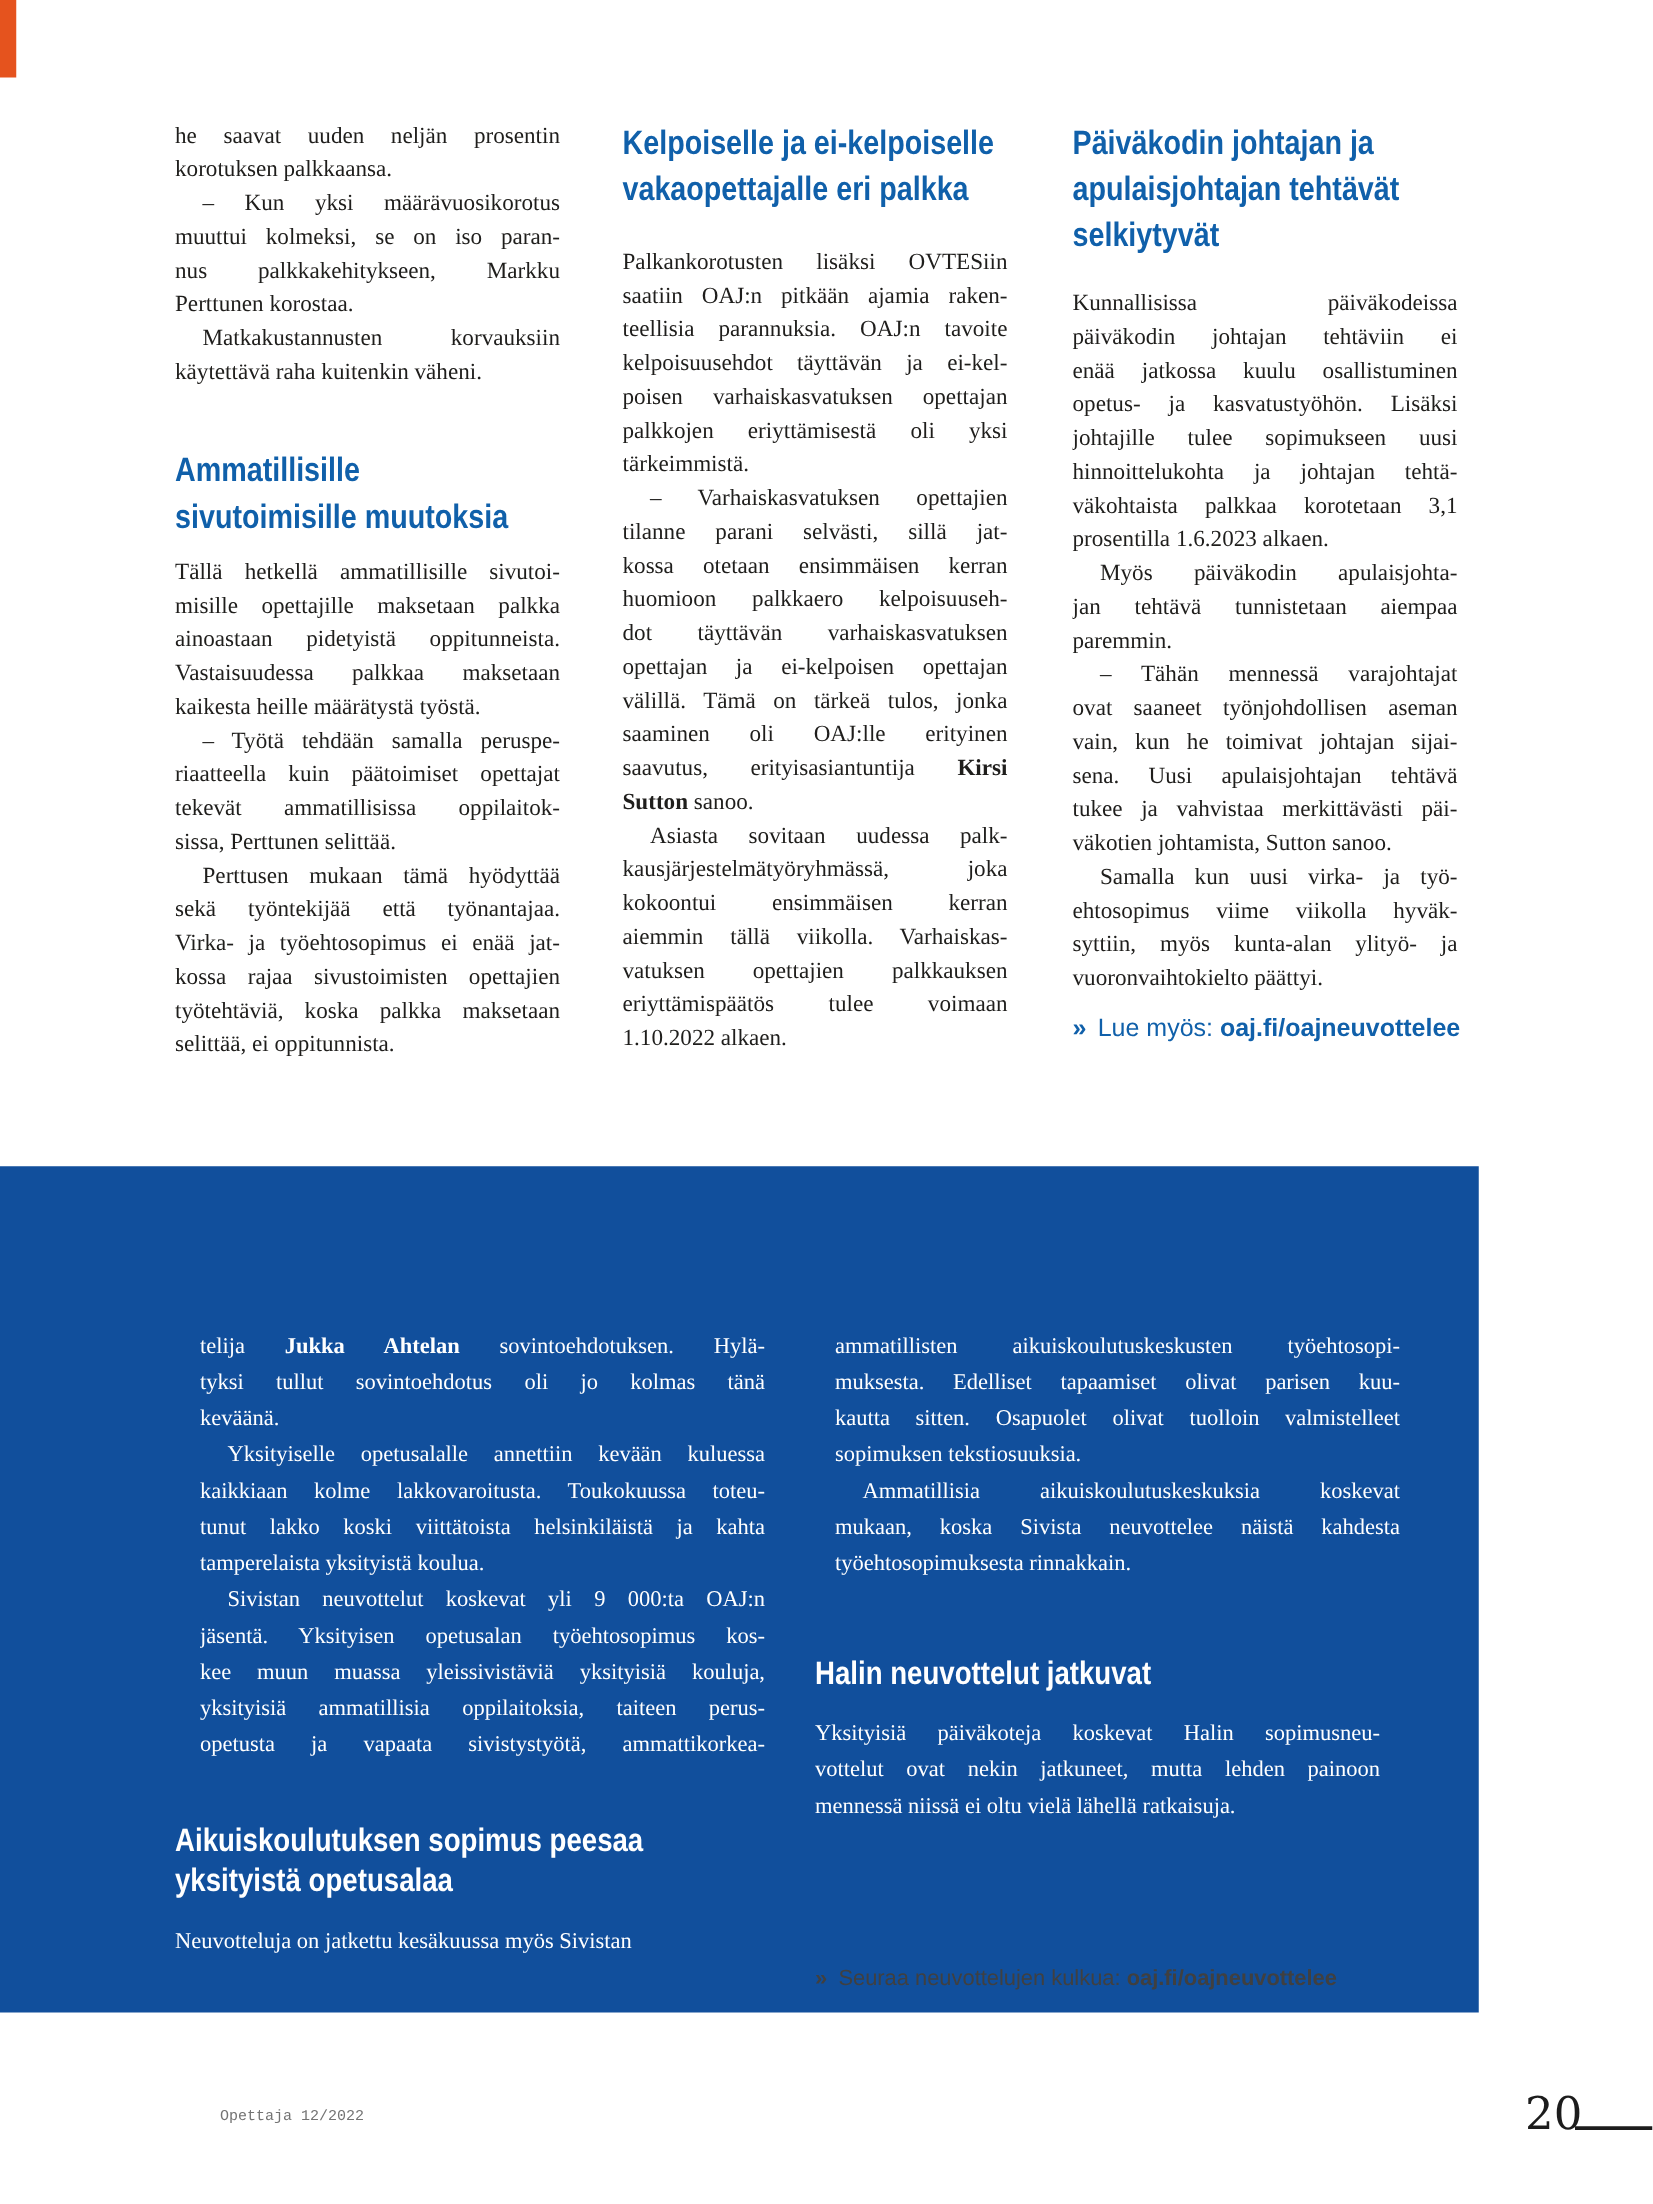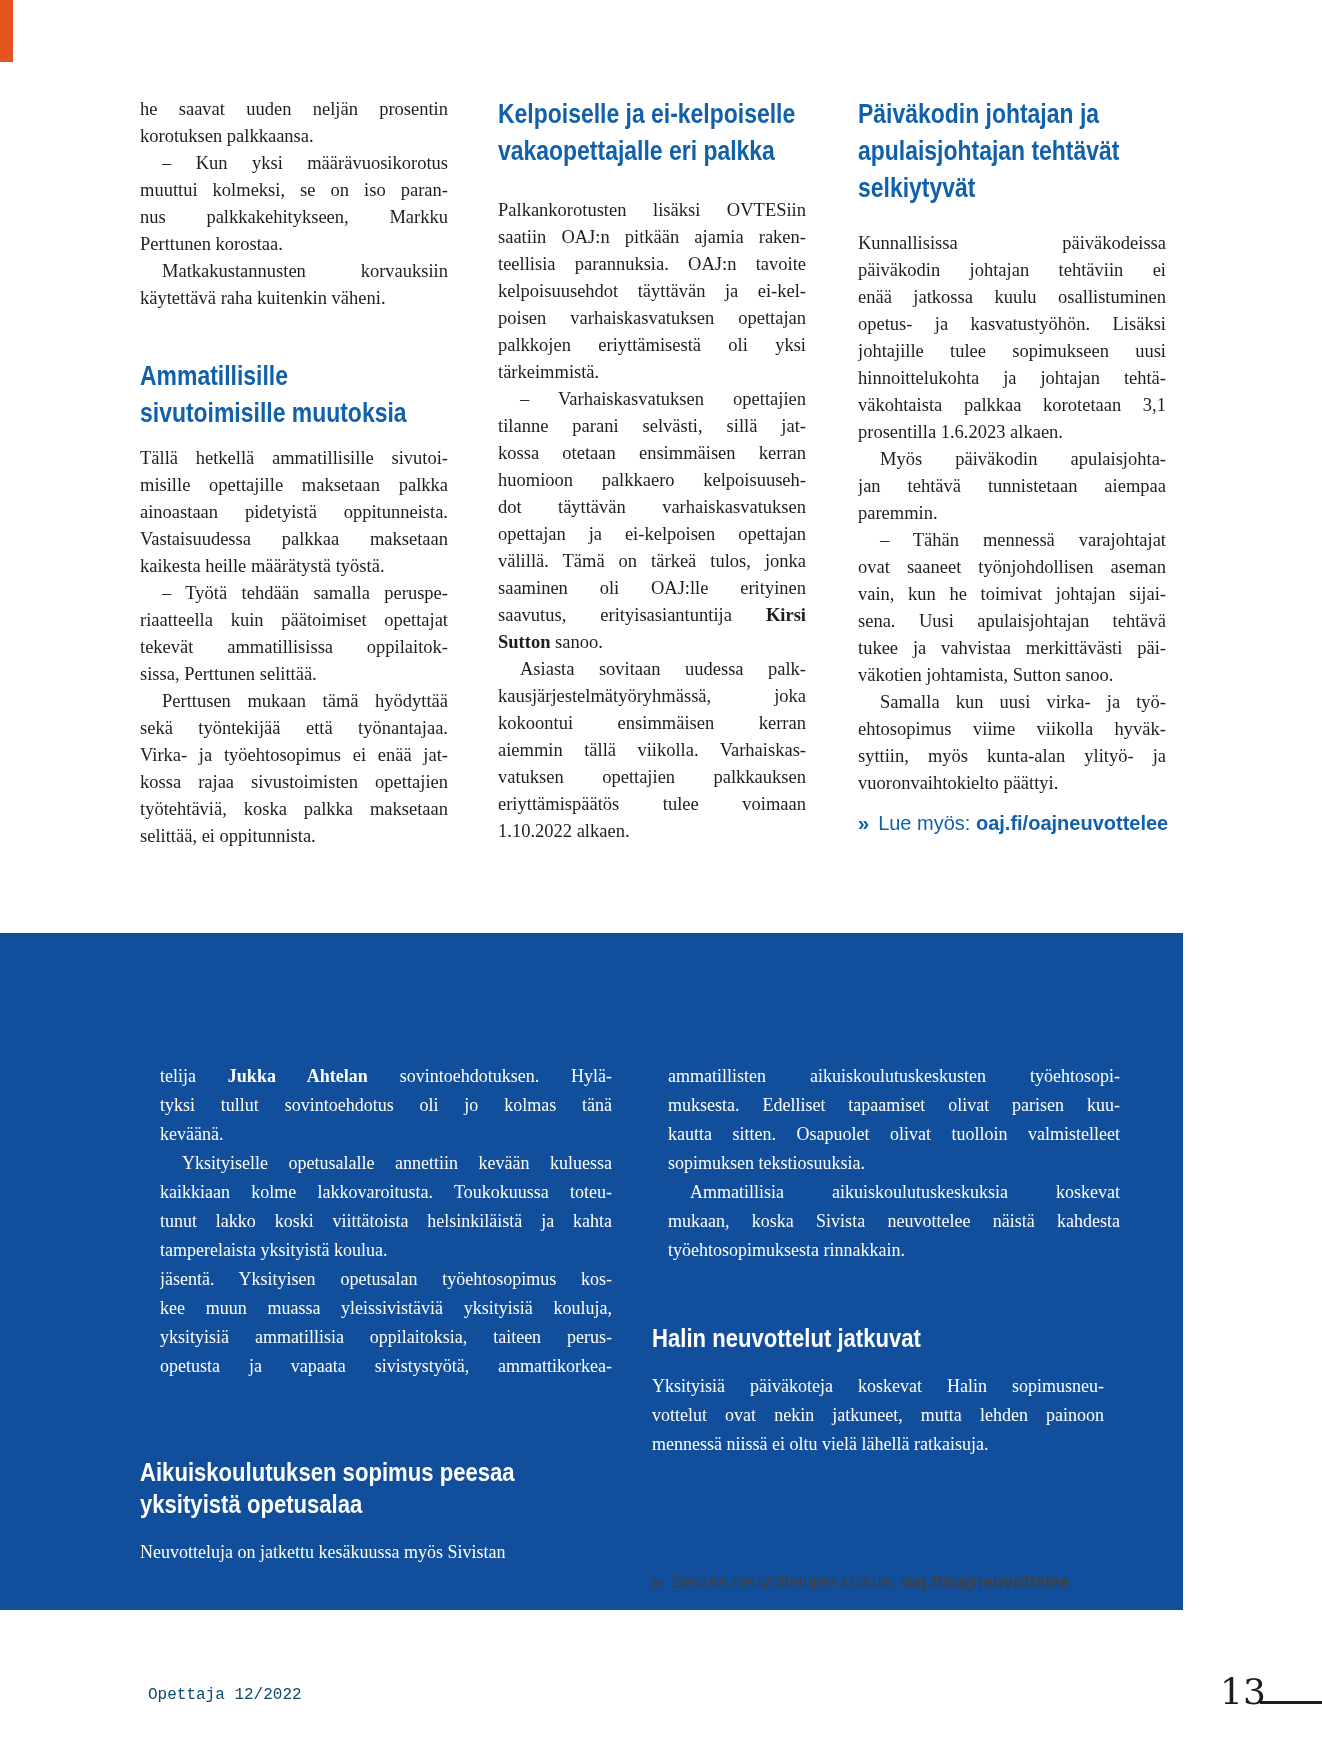--- a/index.html
+++ b/index.html
@@ -50,21 +50,21 @@
     white-space: nowrap;
   }
   .linkline .marker { font-weight: bold; margin-right: 9px; }
   .linkline .url { font-weight: bold; }
   .linkline-blue { color: var(--heading-blue, #1060aa); }
   .linkline-white { color: #404040; font-size: 17.5px; margin-top: 34px; }
 
   
   .footer-issue {
     font-family: "Liberation Mono", "DejaVu Sans Mono", monospace;
-    font-size: 16px; color: #0c4a6e;
+    font-size: 12px; color: #737373; margin-left: 28px;
   }
   .page-num {
     font-family: "DejaVu Serif", serif;
     font-size: 36px; line-height: 40px; color: #1c1c1c;
   }
   .page-num-dash { background: #1c1c1c; }
 </style>
 </head>
 <body>
 
@@ -167,20 +167,21 @@
 <div class="abs banner-rect"></div>
 
 <div class="abs lines lines-band" style="left:140px; top:1062px; width:452px;margin-left:20px;">
     <div class="tline"><span>telija </span><span class="bold">Jukka Ahtelan</span><span> sovintoehdotuksen. Hylä-</span></div>
     <div class="tline"><span>tyksi tullut sovintoehdotus oli jo kolmas tänä</span></div>
     <div class="tline pend"><span>keväänä.</span></div>
     <div class="tline ind"><span>Yksityiselle opetusalalle annettiin kevään kuluessa</span></div>
     <div class="tline"><span>kaikkiaan kolme lakkovaroitusta. Toukokuussa toteu-</span></div>
     <div class="tline"><span>tunut lakko koski viittätoista helsinkiläistä ja kahta</span></div>
     <div class="tline pend"><span>tamperelaista yksityistä koulua.</span></div>
+    <div class="tline ind"><span>Sivistan neuvottelut koskevat yli 9 000:ta OAJ:n</span></div>
     <div class="tline"><span>jäsentä. Yksityisen opetusalan työehtosopimus kos-</span></div>
     <div class="tline"><span>kee muun muassa yleissivistäviä yksityisiä kouluja,</span></div>
     <div class="tline"><span>yksityisiä ammatillisia oppilaitoksia, taiteen perus-</span></div>
     <div class="tline"><span>opetusta ja vapaata sivistystyötä, ammattikorkea-</span></div>
   </div>
 
 <div class="abs heading heading-white" style="left:140px; top:1456px; width:540px;">Aikuiskoulutuksen sopimus peesaa
 yksityistä opetusalaa</div>
 
 <div class="abs lines lines-band" style="left:140px; top:1538px; width:452px;">
@@ -204,14 +205,14 @@
     <div class="tline"><span>vottelut ovat nekin jatkuneet, mutta lehden painoon</span></div>
     <div class="tline pend"><span>mennessä niissä ei oltu vielä lähellä ratkaisuja.</span></div>
   </div>
 
 <div class="abs linkline linkline-white" style="left:652px; top:1538px;">
   <span class="marker">»</span><span>Seuraa neuvottelujen kulkua: </span><span class="url">oaj.fi/oajneuvottelee</span>
 </div>
 
 <div class="abs footer-issue" style="left:148px; top:1686px;">Opettaja 12/2022</div>
 
-<div class="abs page-num" style="left:1220px; top:1672px;">13</div>
+<div class="abs page-num" style="left:1220px; top:1672px;">20</div>
 <div class="abs page-num-dash" style="left:1260px; top:1701px; width:62px; height:3px;"></div>
 
 </body></html>

